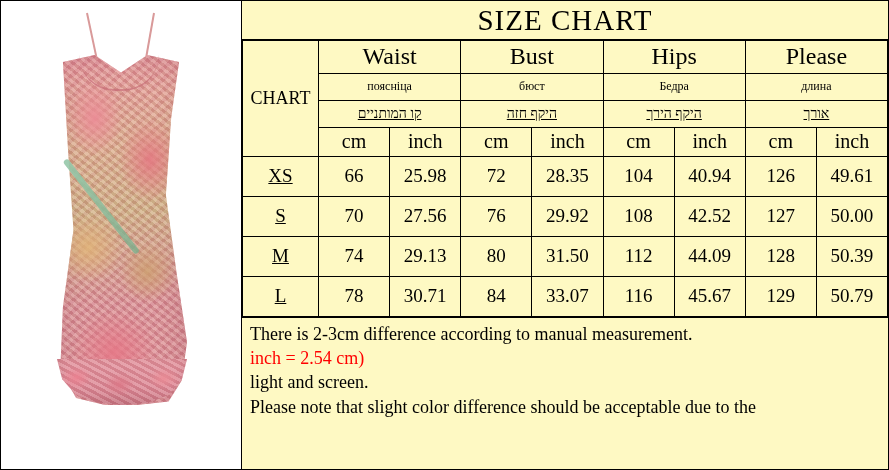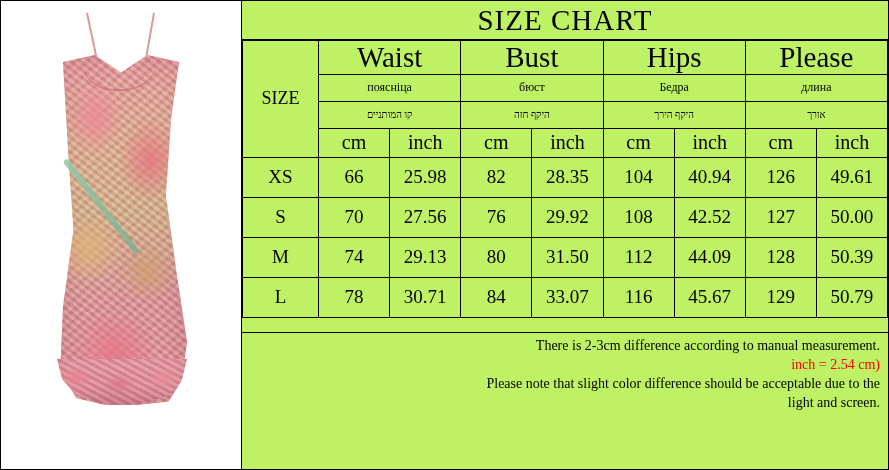--- a/index.html
+++ b/index.html
@@ -7,21 +7,21 @@
     padding: 0;
     background: #ffffff;
   }
   body {
     font-family: "Liberation Serif", serif;
   }
   .page {
     position: relative;
     width: 889px;
     height: 470px;
-    background: #bef264;
+    background: #fef9c3;
     box-sizing: border-box;
     border: 1px solid #000;
     display: flex;
     overflow: hidden;
   }
   
   .photo-panel {
     width: 240px;
     flex: 0 0 240px;
     border-right: 1px solid #000;
@@ -131,56 +131,57 @@
   table.size-table td, table.size-table th {
     border: 1px solid #000;
     text-align: center;
     font-weight: normal;
     padding: 0;
   }
   .col-size { width: 76px; }
   .col-unit { width: auto; }
 
   .hdr-main {
-    font-size: 29px;
+    font-size: 24px;
     height: 32px;
   }
   .hdr-sub {
     font-size: 12px;
     height: 26px;
     margin-top: 44px;
   }
   .hdr-heb {
-    font-size: 10px;
+    font-size: 14px;
     height: 26px;
     direction: rtl;
+    text-decoration: underline;
   }
   .hdr-unit {
     font-size: 20px;
     height: 28px;
   }
   .size-label {
     font-size: 19px;
+    text-decoration: underline;
   }
   .data-cell {
     font-size: 19px;
     height: 39px;
   }
   .size-vert {
     font-size: 18px;
     vertical-align: middle;
   }
   .notes {
     border-top: 1px solid #000;
-    text-align: right;
-    font-size: 14px;
+    text-align: left;
+    font-size: 18px;
     line-height: 1.35;
     padding: 4px 8px 2px 8px;
     flex: 1 1 auto;
-    margin-top: 14px;
   }
   .note-red {
     color: #ff0000;
   }
 </style>
 </head>
 <body>
 
 <div class="page">
 
@@ -206,21 +207,21 @@
           <col class="col-unit">
         <col class="col-unit">
           <col class="col-unit">
         <col class="col-unit">
           <col class="col-unit">
         <col class="col-unit">
           <col class="col-unit">
       </colgroup>
       <tbody>
         <tr>
-          <td class="size-vert" rowspan="4">SIZE</td>
+          <td class="size-vert" rowspan="4">CHART</td>
           <td class="hdr-main" colspan="2">Waist</td>
           <td class="hdr-main" colspan="2">Bust</td>
           <td class="hdr-main" colspan="2">Hips</td>
           <td class="hdr-main" colspan="2">Please</td>
         </tr>
         <tr>
           <td class="hdr-sub" colspan="2">пояснiца</td>
           <td class="hdr-sub" colspan="2">бюст</td>
           <td class="hdr-sub" colspan="2">Бедра</td>
           <td class="hdr-sub" colspan="2">длина</td>
@@ -239,21 +240,21 @@
           <td class="hdr-unit">cm</td>
           <td class="hdr-unit">inch</td>
           <td class="hdr-unit">cm</td>
           <td class="hdr-unit">inch</td>
         </tr>
 
         <tr>
           <td class="data-cell size-label">XS</td>
           <td class="data-cell">66</td>
           <td class="data-cell">25.98</td>
-          <td class="data-cell">82</td>
+          <td class="data-cell">72</td>
           <td class="data-cell">28.35</td>
           <td class="data-cell">104</td>
           <td class="data-cell">40.94</td>
           <td class="data-cell">126</td>
           <td class="data-cell">49.61</td>
         </tr>
         <tr>
           <td class="data-cell size-label">S</td>
           <td class="data-cell">70</td>
           <td class="data-cell">27.56</td>
@@ -285,18 +286,18 @@
           <td class="data-cell">45.67</td>
           <td class="data-cell">129</td>
           <td class="data-cell">50.79</td>
         </tr>
       </tbody>
     </table>
 
     <div class="notes">
       <div>There is 2-3cm difference according to manual measurement.</div>
       <div class="note-red">inch = 2.54 cm)</div>
+      <div>light and screen.</div>
       <div>Please note that slight color difference should be acceptable due to the</div>
-      <div>light and screen.</div>
     </div>
 
   </div>
 </div>
 
 </body></html>

